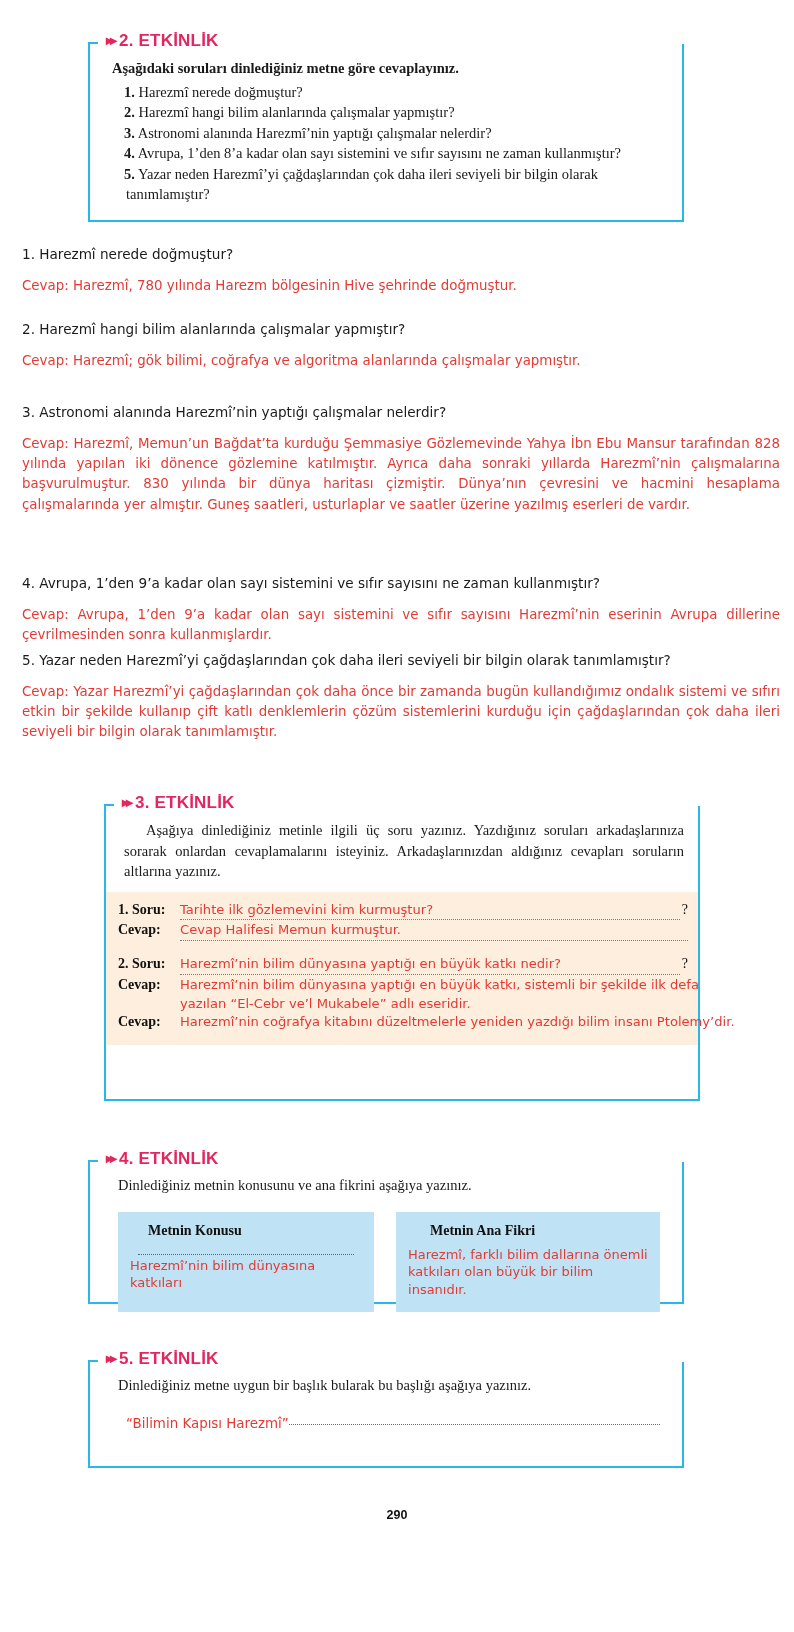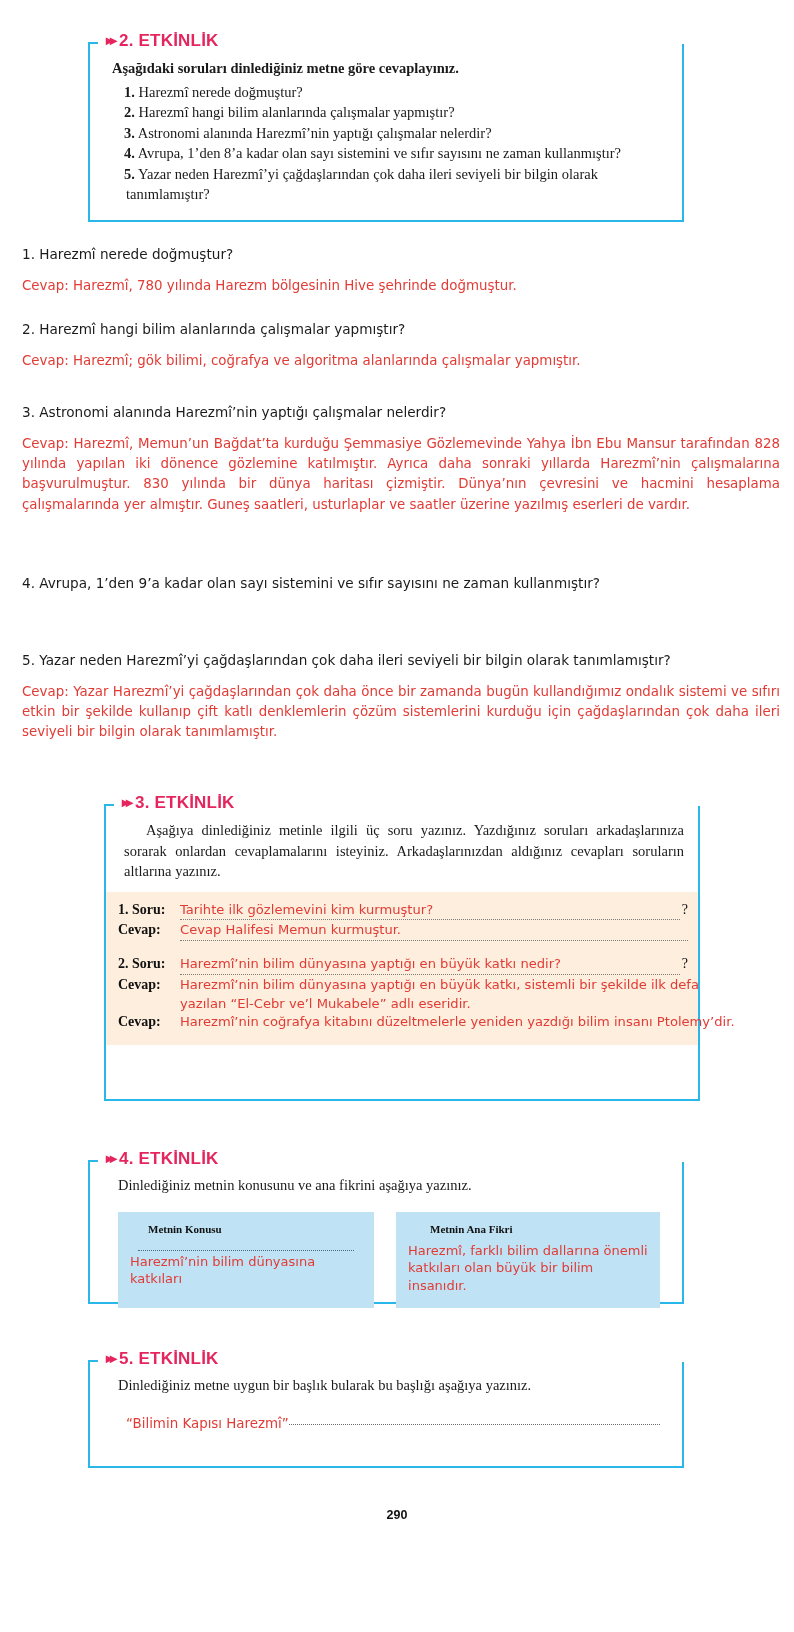--- a/index.html
+++ b/index.html
@@ -130,21 +130,21 @@
   
   .panels { display: flex; gap: 22px; padding: 0 18px; }
   .panel {
     background: #bfe3f5;
     padding: 11px 12px 14px 12px;
     min-height: 72px;
   }
   .panel-title {
     font-family: "Liberation Serif", serif;
     font-weight: bold;
-    font-size: 11px;
+    font-size: 14px;
     color: #111;
     margin-bottom: 7px;
     margin-left: 18px;
   }
   .panel.right .panel-title { margin-left: 22px; }
   .dots-line {
     border-bottom: 1.6px dotted #4a6b80;
     height: 9px;
     margin: 0 8px 2px 8px;
   }
@@ -230,20 +230,21 @@
   <div class="qa-a">Cevap: Harezmî; gök bilimi, coğrafya ve algoritma alanlarında çalışmalar yapmıştır.</div>
 </div>
 
 <div class="qa-block" style="top:403px;">
   <div class="qa-q">3. Astronomi alanında Harezmî’nin yaptığı çalışmalar nelerdir?</div>
   <div class="qa-a" style="text-align:justify;">Cevap: Harezmî, Memun’un Bağdat’ta kurduğu Şemmasiye Gözlemevinde Yahya İbn Ebu Mansur tarafından 828 yılında yapılan iki dönence gözlemine katılmıştır. Ayrıca daha sonraki yıllarda Harezmî’nin çalışmalarına başvurulmuştur. 830 yılında bir dünya haritası çizmiştir. Dünya’nın çevresini ve hacmini hesaplama çalışmalarında yer almıştır. Guneş saatleri, usturlaplar ve saatler üzerine yazılmış eserleri de vardır.</div>
 </div>
 
 <div class="qa-block" style="top:574px;">
   <div class="qa-q">4. Avrupa, 1’den 9’a kadar olan sayı sistemini ve sıfır sayısını ne zaman kullanmıştır?</div>
+  <div class="qa-a" style="text-align:justify;">Cevap: Avrupa, 1’den 9’a kadar olan sayı sistemini ve sıfır sayısını Harezmî’nin eserinin Avrupa dillerine çevrilmesinden sonra kullanmışlardır.</div>
 </div>
 
 <div class="qa-block" style="top:651px;">
   <div class="qa-q">5. Yazar neden Harezmî’yi çağdaşlarından çok daha ileri seviyeli bir bilgin olarak tanımlamıştır?</div>
   <div class="qa-a" style="text-align:justify;">Cevap: Yazar Harezmî’yi çağdaşlarından çok daha önce bir zamanda bugün kullandığımız ondalık sistemi ve sıfırı etkin bir şekilde kullanıp çift katlı denklemlerin çözüm sistemlerini kurduğu için çağdaşlarından çok daha ileri seviyeli bir bilgin olarak tanımlamıştır.</div>
 </div>
 
 <div class="activity" style="left:104px; top:806px; width:596px; height:295px;">
   <div class="corner"></div>
   <div class="left-dash"></div>

